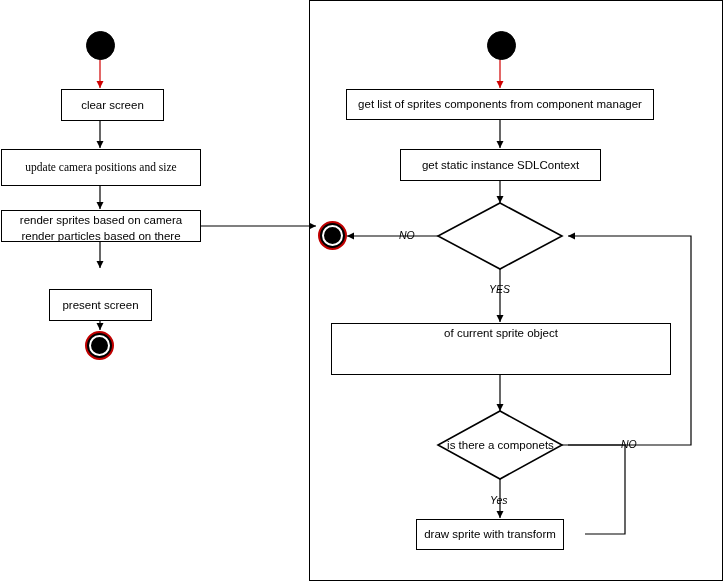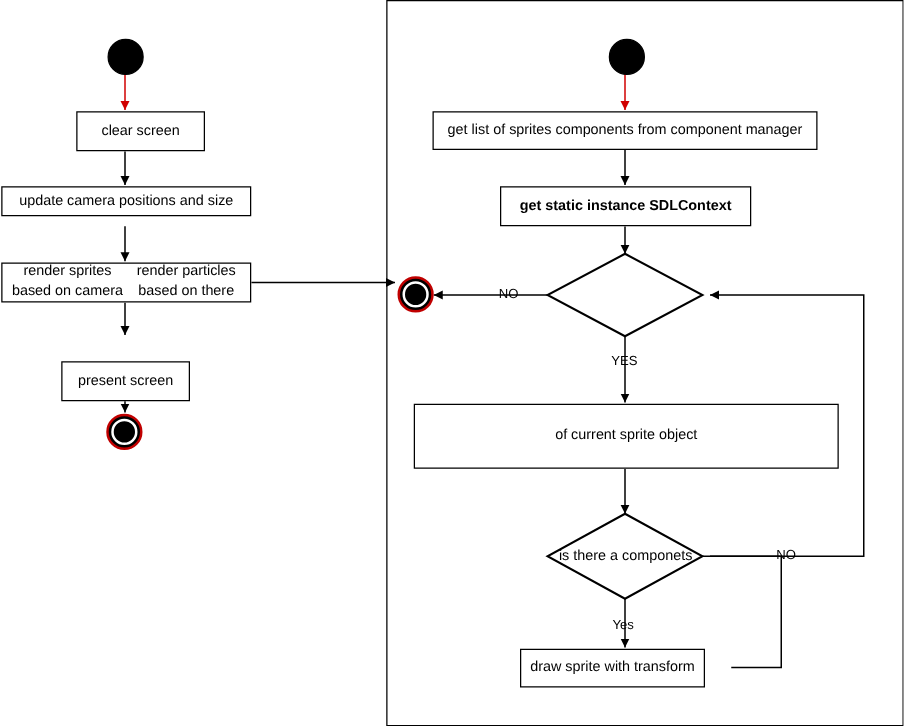--- a/index.html
+++ b/index.html
@@ -33,27 +33,30 @@
     display: flex;
     align-items: center;
     justify-content: center;
     text-align: center;
     font-size: 11.5px;
     color: #000000;
     line-height: 1.25;
     padding: 2px 4px;
   }
   .node.multiline {
+    flex-direction: column;
     line-height: 1.35;
+    justify-content: space-between;
   }
   .label {
     position: absolute;
     font-size: 10.5px;
     color: #000000;
     white-space: nowrap;
+    font-style: italic;
   }
   .start-dot {
     position: absolute;
     border-radius: 50%;
     background: #000000;
     border: 1px solid #000000;
   }
   .end-dot {
     position: absolute;
     border-radius: 50%;
@@ -139,21 +142,21 @@
 
     <path d="M585,534 L625,534 L625,445 L568,445" fill="none" stroke="#000000" stroke-width="1.2"></path>
   </svg>
 
   <div class="start-dot" style="left:86px; top:31px; width:27px; height:27px;"></div>
 
   <div class="node" style="left:49px; top:89px; width:103px; height:32px;margin-left:12px;">
     <span>clear screen</span>
   </div>
 
-  <div class="node" style="left:1px; top:149px; width:200px; height:24px;">
+  <div class="node" style="left:1px; top:149px; width:200px; height:37px;font-family:Liberation Serif, serif;">
     <span>update camera positions and size</span>
   </div>
 
   <div class="node multiline" style="left:1px; top:210px; width:200px; height:32px;">
     <span>render sprites based on camera</span>
     <span>render particles based on there</span>
   </div>
 
   <div class="node" style="left:49px; top:269px; width:103px; height:32px;margin-top:20px;">
     <span>present screen</span>
@@ -162,21 +165,21 @@
   <div class="end-dot" style="left:85px; top:331px; width:29px; height:29px;">
     <span class="inner"></span>
   </div>
 
   <div class="start-dot" style="left:487px; top:31px; width:27px; height:27px;"></div>
 
   <div class="node" style="left:346px; top:89px; width:308px; height:31px;">
     <span>get list of sprites components from component manager</span>
   </div>
 
-  <div class="node" style="left:400px; top:149px; width:201px; height:32px;font-weight:bold;">
+  <div class="node" style="left:400px; top:149px; width:201px; height:32px;">
     <span>get static instance SDLContext</span>
   </div>
 
 
   <div class="end-dot" style="left:318px; top:221px; width:29px; height:29px;">
     <span class="inner"></span>
   </div>
 
   <div class="label" style="left:399px; top:229px;">NO</div>
 

